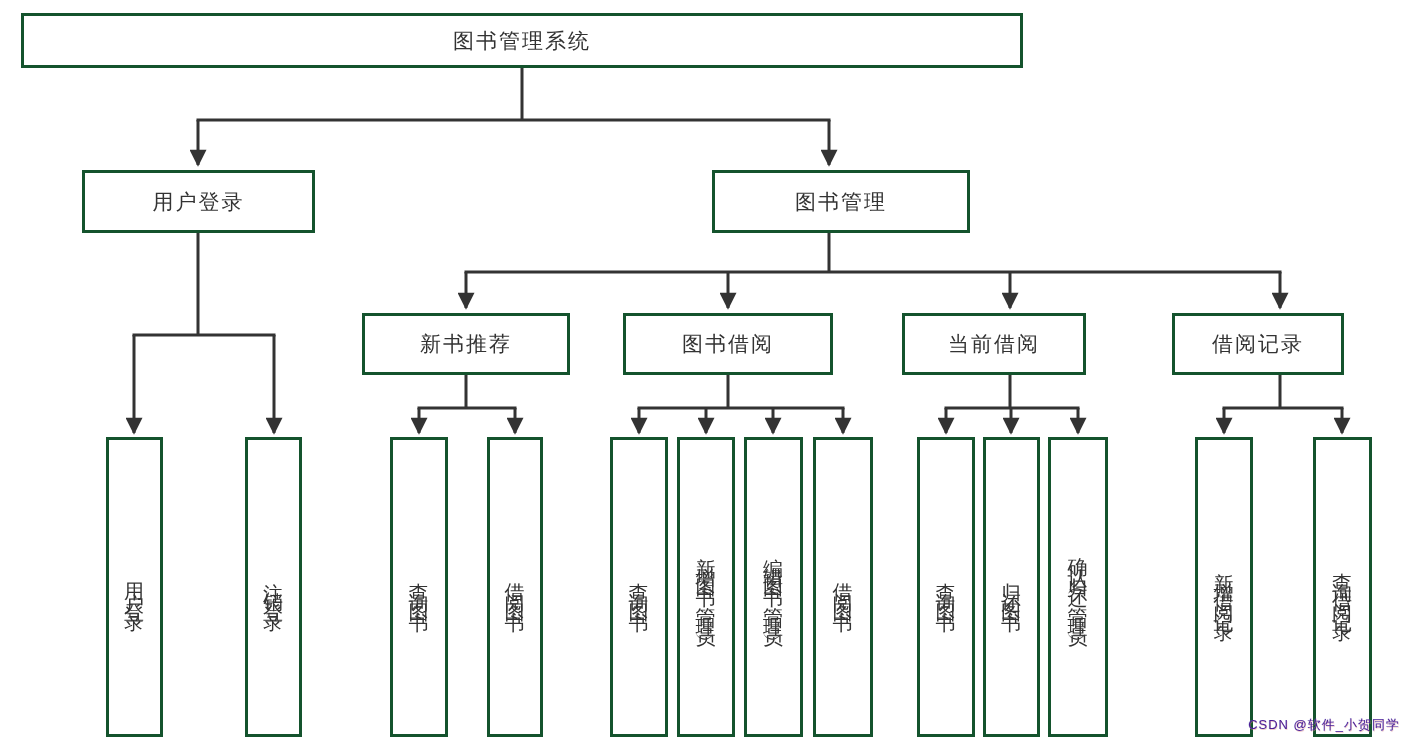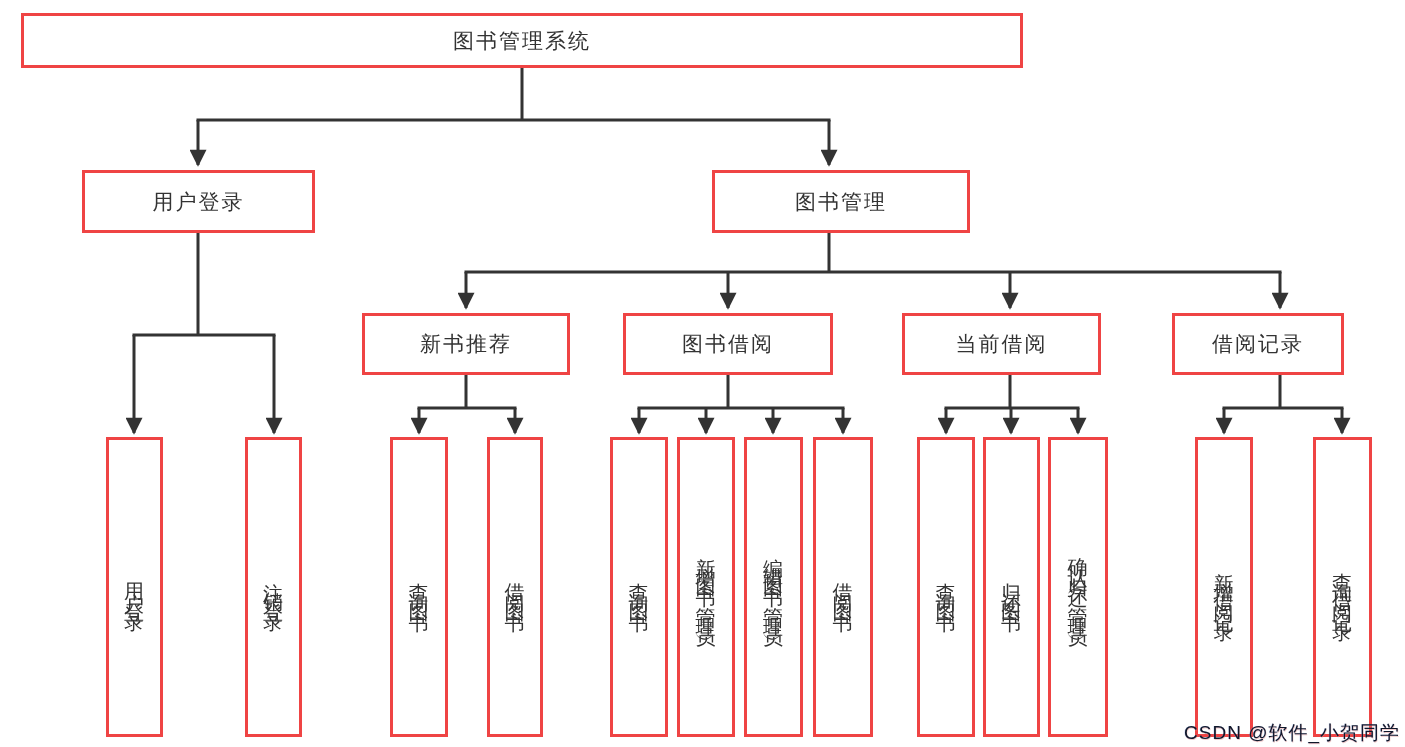--- a/index.html
+++ b/index.html
@@ -14,21 +14,21 @@
   #connectors {
     position: absolute;
     left: 0; top: 0;
     width: 1405px; height: 747px;
     z-index: 0;
   }
   .node {
     position: absolute;
     box-sizing: border-box;
     background: #ffffff;
-    border: 3px solid #ef4444;
+    border: 3px solid #14532d;
     display: flex;
     align-items: center;
     justify-content: center;
     z-index: 1;
   }
   .node .lbl {
     color: #333333;
     font-size: 21px;
     letter-spacing: 2px;
     white-space: nowrap;
@@ -37,25 +37,25 @@
     writing-mode: vertical-rl;
     text-orientation: mixed;
     font-size: 20px;
     letter-spacing: 10px;
     white-space: normal;
     line-height: 1;
   }
   #watermark {
     position: absolute;
     right: 5px;
-    bottom: 1px;
+    bottom: 13px;
     z-index: 3;
-    font-size: 19px;
+    font-size: 13px;
     letter-spacing: 1px;
-    color: #0f172a;
+    color: #4c1d95;
     text-shadow: 0.5px 0.5px 0 rgba(225,140,140,0.45), -0.5px -0.5px 0 rgba(140,160,225,0.45);
     white-space: nowrap;
   }
 </style>
 </head>
 <body>
 
 <div id="stage">
 
   <svg id="connectors" viewBox="0 0 1405 747" xmlns="http://www.w3.org/2000/svg">
@@ -123,21 +123,21 @@
   <div class="node h" style="left:712px;top:170px;width:258px;height:63px">
     <span class="lbl">图书管理</span>
   </div>
 
   <div class="node h" style="left:623px;top:313px;width:210px;height:62px">
     <span class="lbl">图书借阅</span>
   </div>
   <div class="node h" style="left:362px;top:313px;width:208px;height:62px">
     <span class="lbl">新书推荐</span>
   </div>
-  <div class="node h" style="left:902px;top:313px;width:199px;height:62px">
+  <div class="node h" style="left:902px;top:313px;width:184px;height:62px">
     <span class="lbl">当前借阅</span>
   </div>
   <div class="node h" style="left:1172px;top:313px;width:172px;height:62px">
     <span class="lbl">借阅记录</span>
   </div>
 
   <div class="node v" style="left:106px;top:437px;width:57px;height:300px">
     <span class="lbl">用户登录</span>
   </div>
   <div class="node v" style="left:245px;top:437px;width:57px;height:300px">

